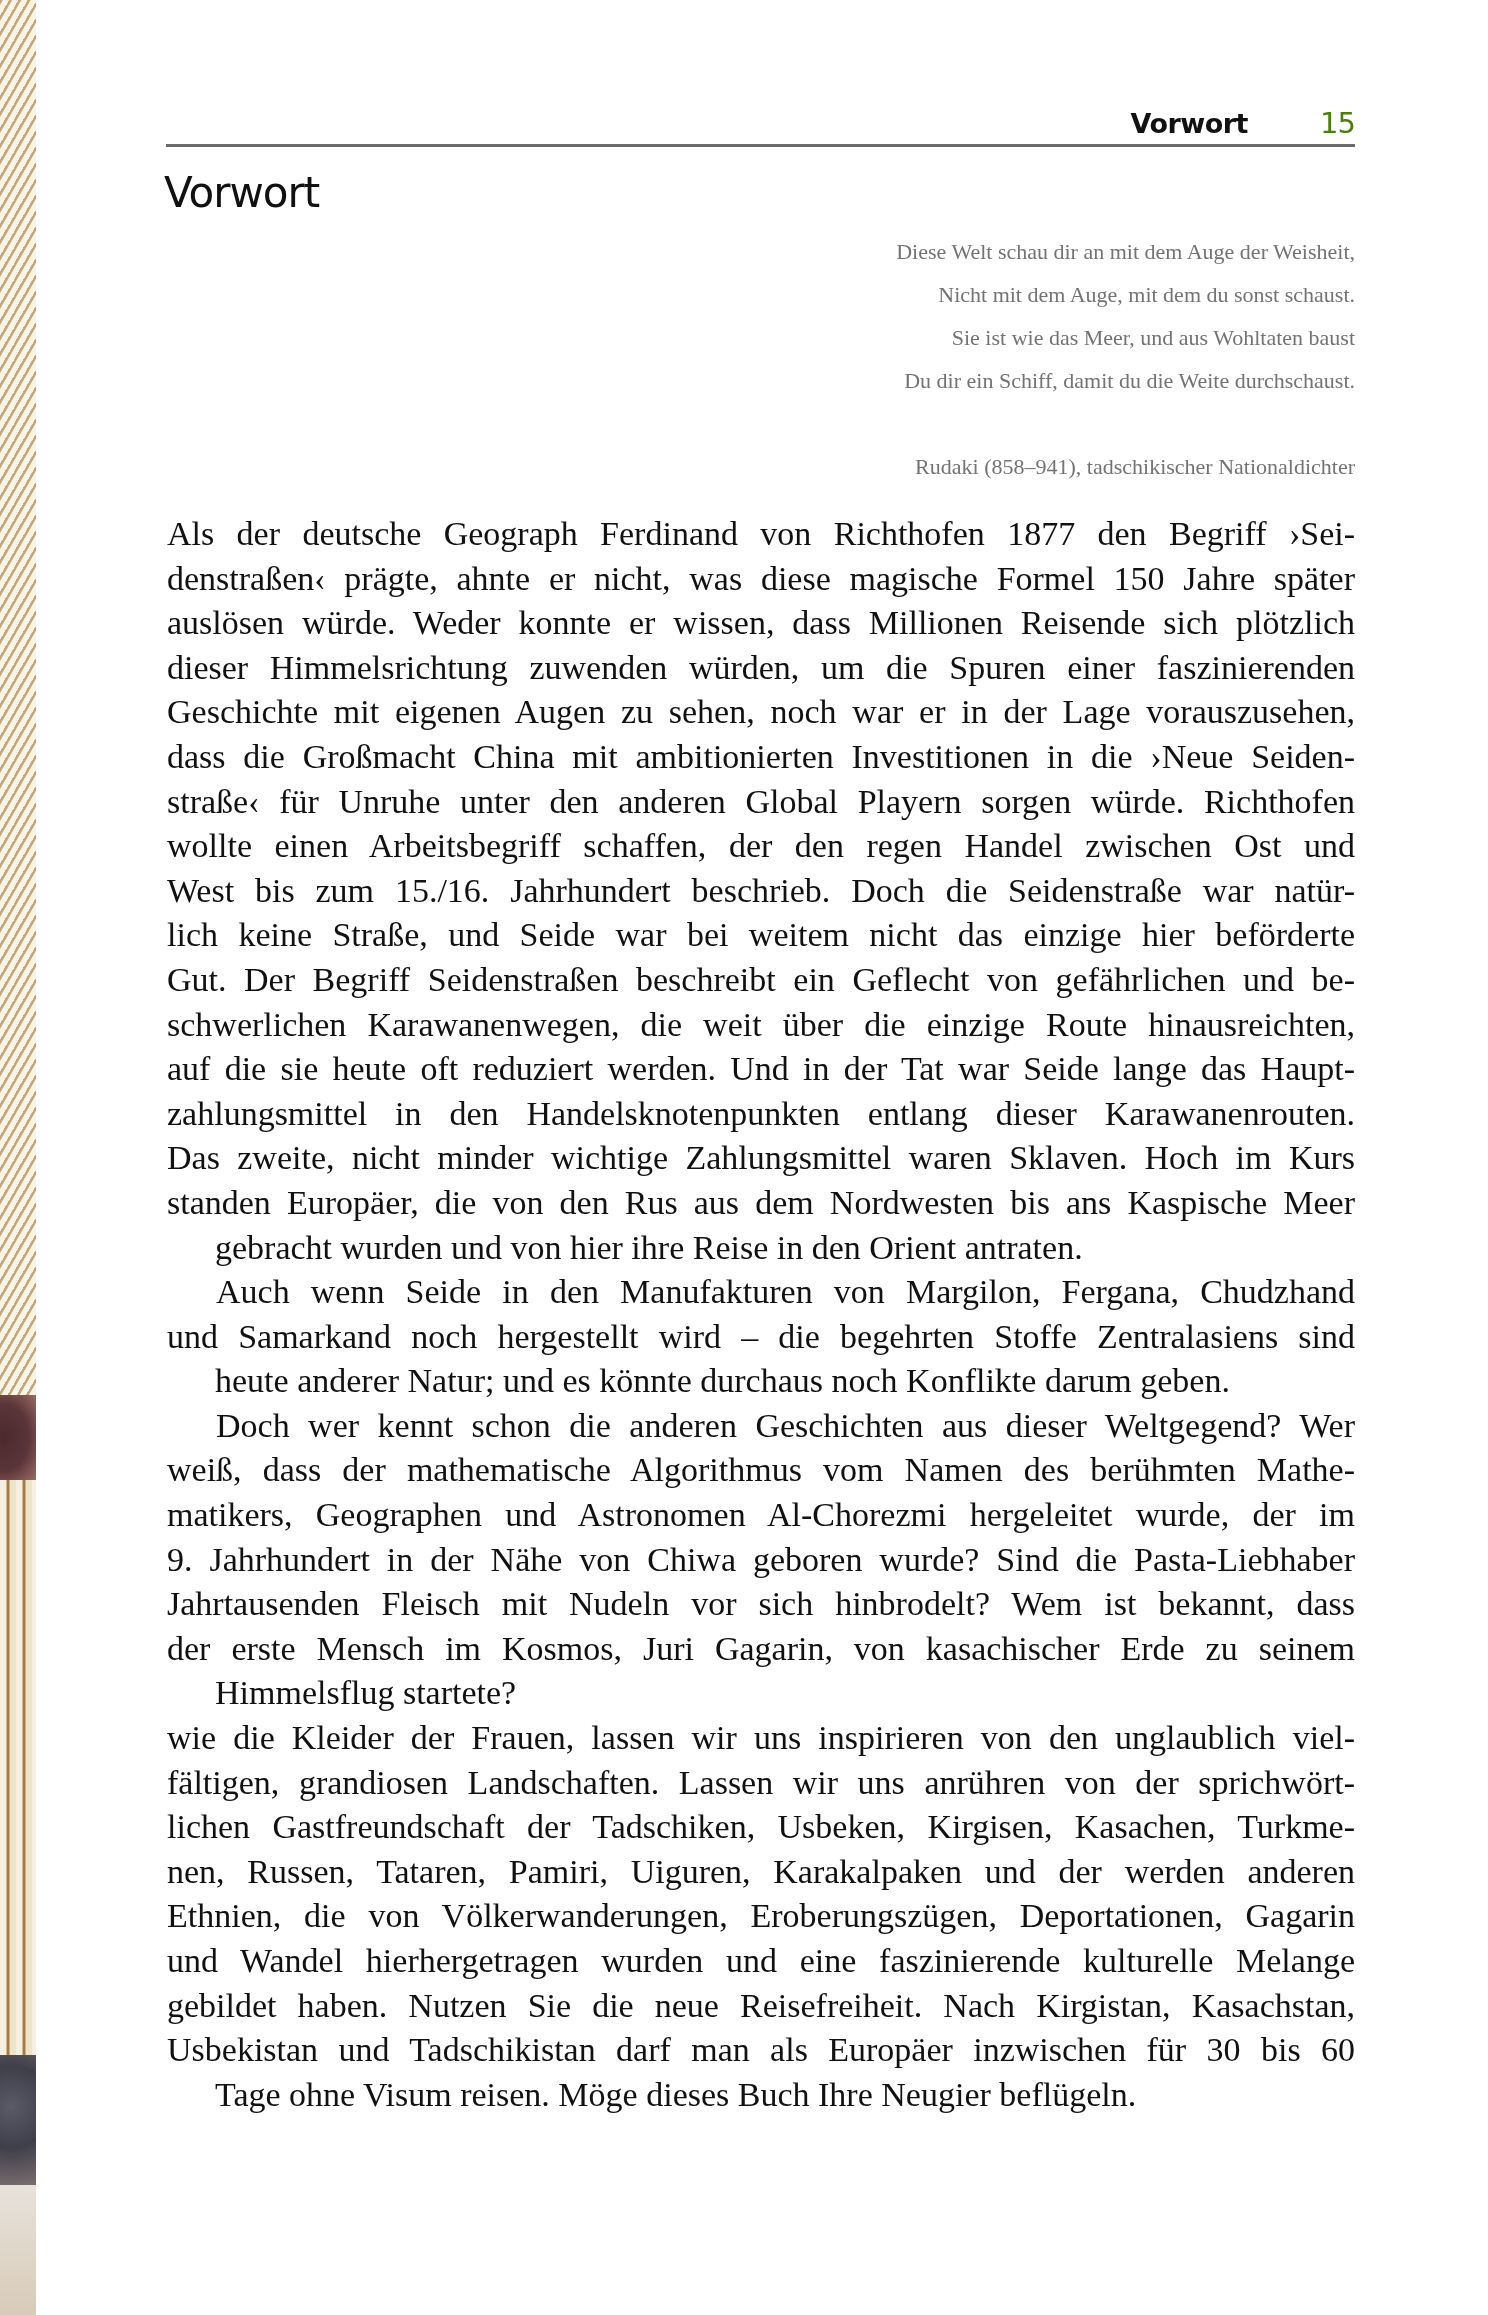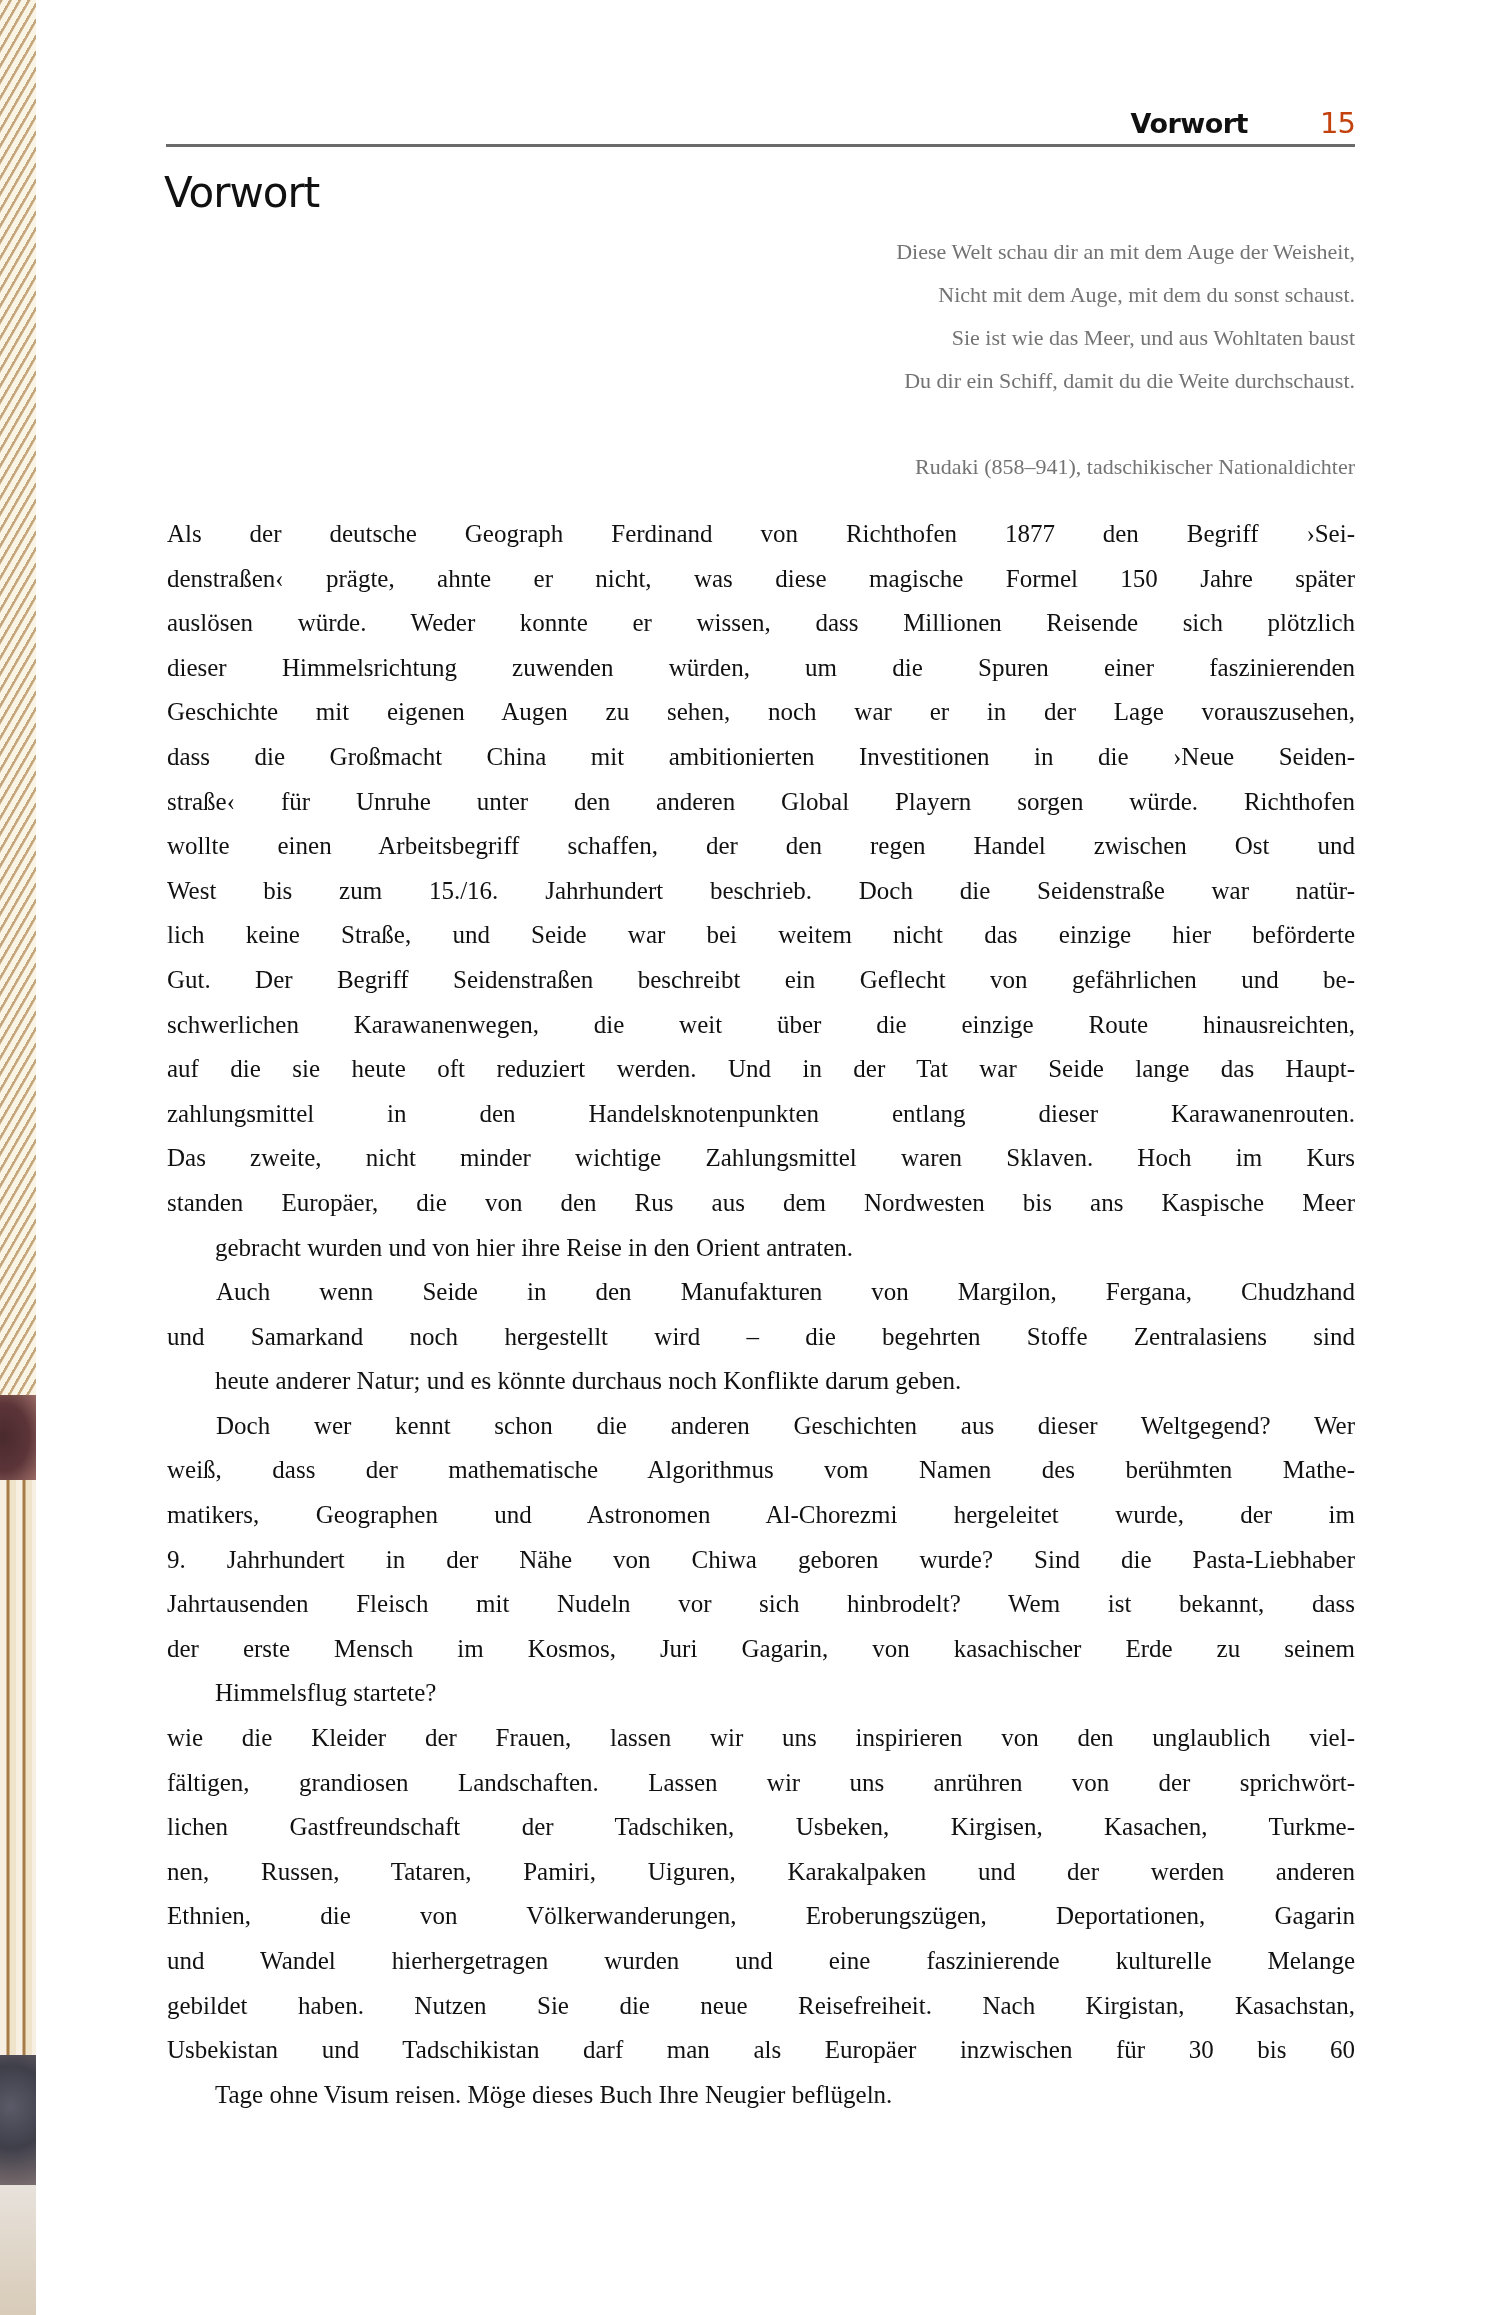--- a/index.html
+++ b/index.html
@@ -30,37 +30,37 @@
     position: absolute; left: 166px; top: 104px; width: 1189px; height: 40px;
     border-bottom: 3px solid #6a6a6a;
     font-family: "DejaVu Sans", sans-serif;
   }
   .running-head .section {
     position: absolute; right: 107px; top: 4px;
     font-weight: bold; font-size: 27px; color: #111; letter-spacing: -0.5px;
   }
   .running-head .page-num {
     position: absolute; right: 0; top: 2px;
-    font-size: 29px; color: #c2410c; letter-spacing: -1px;
+    font-size: 29px; color: #4d7c0f; letter-spacing: -1px;
   }
   .chapter-title {
     position: absolute; left: 164px; top: 168px;
     font-family: "DejaVu Sans", sans-serif; font-size: 42px; color: #111;
     letter-spacing: -1px; font-weight: normal; margin: 0;
   }
   .epigraph {
     position: absolute; left: 560px; width: 795px; top: 230px;
     font-family: "Liberation Serif", serif; 
     font-size: 22px; line-height: 43px; color: #737373; text-align: right;
   }
   .epigraph .verse { display: block; white-space: nowrap; }
   .epigraph .attribution { display: block; margin-top: 43px; white-space: nowrap; }
   .body-text {
     position: absolute; left: 167px; width: 1188px; top: 512px;
-    font-family: "Liberation Serif", serif; font-size: 25px; line-height: 44.6px;
+    font-family: "Liberation Serif", serif; font-size: 34px; line-height: 44.6px;
     color: #111;
   }
   .body-text .line {
     display: block; white-space: nowrap; text-align: justify; text-align-last: justify;
     height: 44.6px; overflow: visible;
   }
   .body-text .line.last { text-align-last: left; margin-left: 48px; }
   .body-text .line.indent { padding-left: 49px; }
 </style>
 </head>

